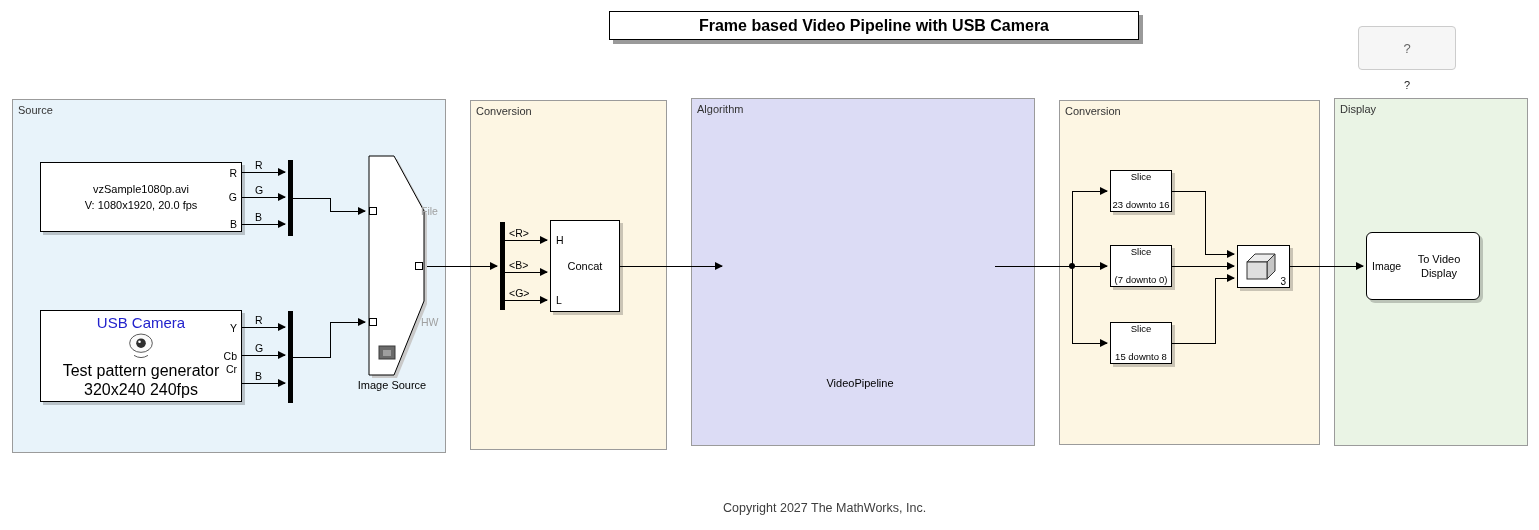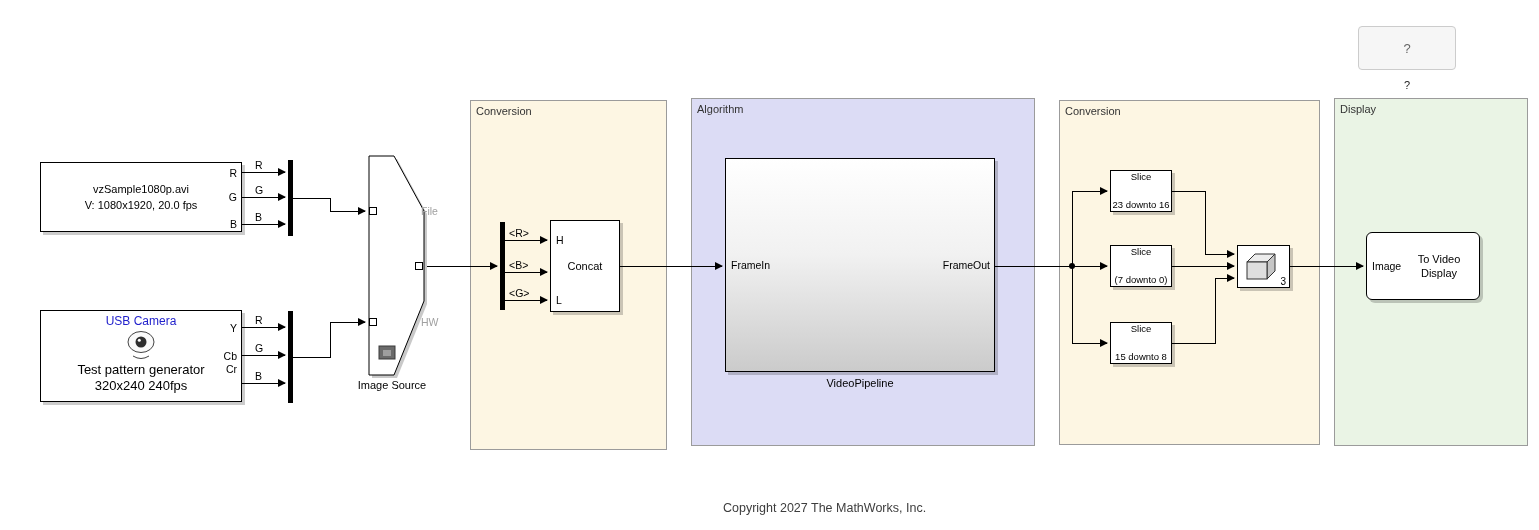--- a/index.html
+++ b/index.html
@@ -22,23 +22,23 @@
   .port-label { position:absolute; right:4px; font-size:10.5px; color:#000; }
   .pl-left { left:5px; right:auto; }
   .sig-label { position:absolute; z-index:3; font-size:10.5px; color:#000; }
   .gray { color:#a0a0a0;padding-left:40px; }
   .block-name { position:absolute; z-index:3; font-size:11px; color:#000; text-align:center; }
 
   .file-block { left:40px; top:162px; width:202px; height:70px; display:flex; align-items:center; justify-content:center; }
   .fb-text { display:flex; flex-direction:column; align-items:center; font-size:11px; line-height:1.5; }
 
   .usb-block { left:40px; top:310px; width:202px; height:92px; display:flex; flex-direction:column; align-items:center; padding:3px 0 2px; }
-  .usb-title { font-size:12px; color:#2222cc; }
+  .usb-title { font-size:15px; color:#2222cc; }
   .usb-icon { margin:0; }
-  .usb-desc { font-size:13px; line-height:1.2; }
+  .usb-desc { font-size:16px; line-height:1.2; }
 
   .concat-block { left:550px; top:220px; width:70px; height:92px; display:flex; align-items:center; justify-content:center; }
 
   .vp-block { left:725px; top:158px; width:270px; height:214px; border-width:1.5px;
               background:linear-gradient(180deg,#ffffff 0%,#f1f1f1 45%,#cbcbcb 100%); }
 
   .slice-block { width:62px; height:42px; display:flex; flex-direction:column; align-items:center; justify-content:space-between;
                  font-size:9.5px; line-height:1.3; text-align:center; }
 
   .cube-block { left:1237px; top:245px; width:53px; height:43px; }
@@ -57,20 +57,23 @@
               font-size:13px; color:#666; cursor:pointer; }
   .help-caption { position:absolute; z-index:4; left:1358px; top:79px; width:98px; text-align:center; font-size:11px; color:#222; }
 
   .footer { position:absolute; z-index:4; left:723px; top:501px; font-size:12.5px; color:#3d3d3d; }
 </style>
 </head>
 <body>
 
 <div class="canvas">
 
+  <div class="region region-source">
+    <span>Source</span>
+  </div>
   <div class="region region-conv-in">
     <span>Conversion</span>
   </div>
   <div class="region region-algorithm">
     <span>Algorithm</span>
   </div>
   <div class="region region-conv-out">
     <span>Conversion</span>
   </div>
   <div class="region region-display">
@@ -128,20 +131,23 @@
     <rect x="369.5" y="207.5" width="7" height="7" fill="#fff" stroke="#000"></rect>
     <rect x="369.5" y="318.5" width="7" height="7" fill="#fff" stroke="#000"></rect>
     <rect x="415.5" y="262.5" width="7" height="7" fill="#fff" stroke="#000"></rect>
 
     <g>
       <rect x="379" y="346" width="16" height="13" fill="#6b6b6b" stroke="#3a3a3a"></rect>
       <rect x="383" y="350" width="8" height="6" fill="#9e9e9e"></rect>
     </g>
   </svg>
 
+  <div class="title-box">
+    <span>Frame based Video Pipeline with USB Camera</span>
+  </div>
 
   <div class="help-btn">
     <span>?</span>
   </div>
   <div class="help-caption">?</div>
 
   <div class="block shadow file-block">
     <div class="fb-text">
       <span>vzSample1080p.avi</span>
       <span>V: 1080x1920, 20.0 fps</span>
@@ -180,24 +186,20 @@
   <span class="sig-label" style="left:509px;top:227px">&lt;R&gt;</span>
   <span class="sig-label" style="left:509px;top:259px">&lt;B&gt;</span>
   <span class="sig-label" style="left:509px;top:287px">&lt;G&gt;</span>
 
   <div class="block shadow concat-block">
     <span class="port-label pl-left" style="top:13px">H</span>
     <span class="port-label pl-left" style="top:73px">L</span>
     <span>Concat</span>
   </div>
 
-  <div class="block shadow vp-block">
-    <span class="port-label pl-left" style="top:100px">FrameIn</span>
-    <span class="port-label" style="top:100px">FrameOut</span>
-  </div>
   <span class="block-name" style="left:725px;top:377px;width:270px">VideoPipeline</span>
 
   <div class="block shadow slice-block" style="left:1110px;top:170px">
     <span>Slice</span>
     <span>23 downto 16</span>
   </div>
   <div class="block shadow slice-block" style="left:1110px;top:245px">
     <span>Slice</span>
     <span>(7 downto 0)</span>
   </div>

